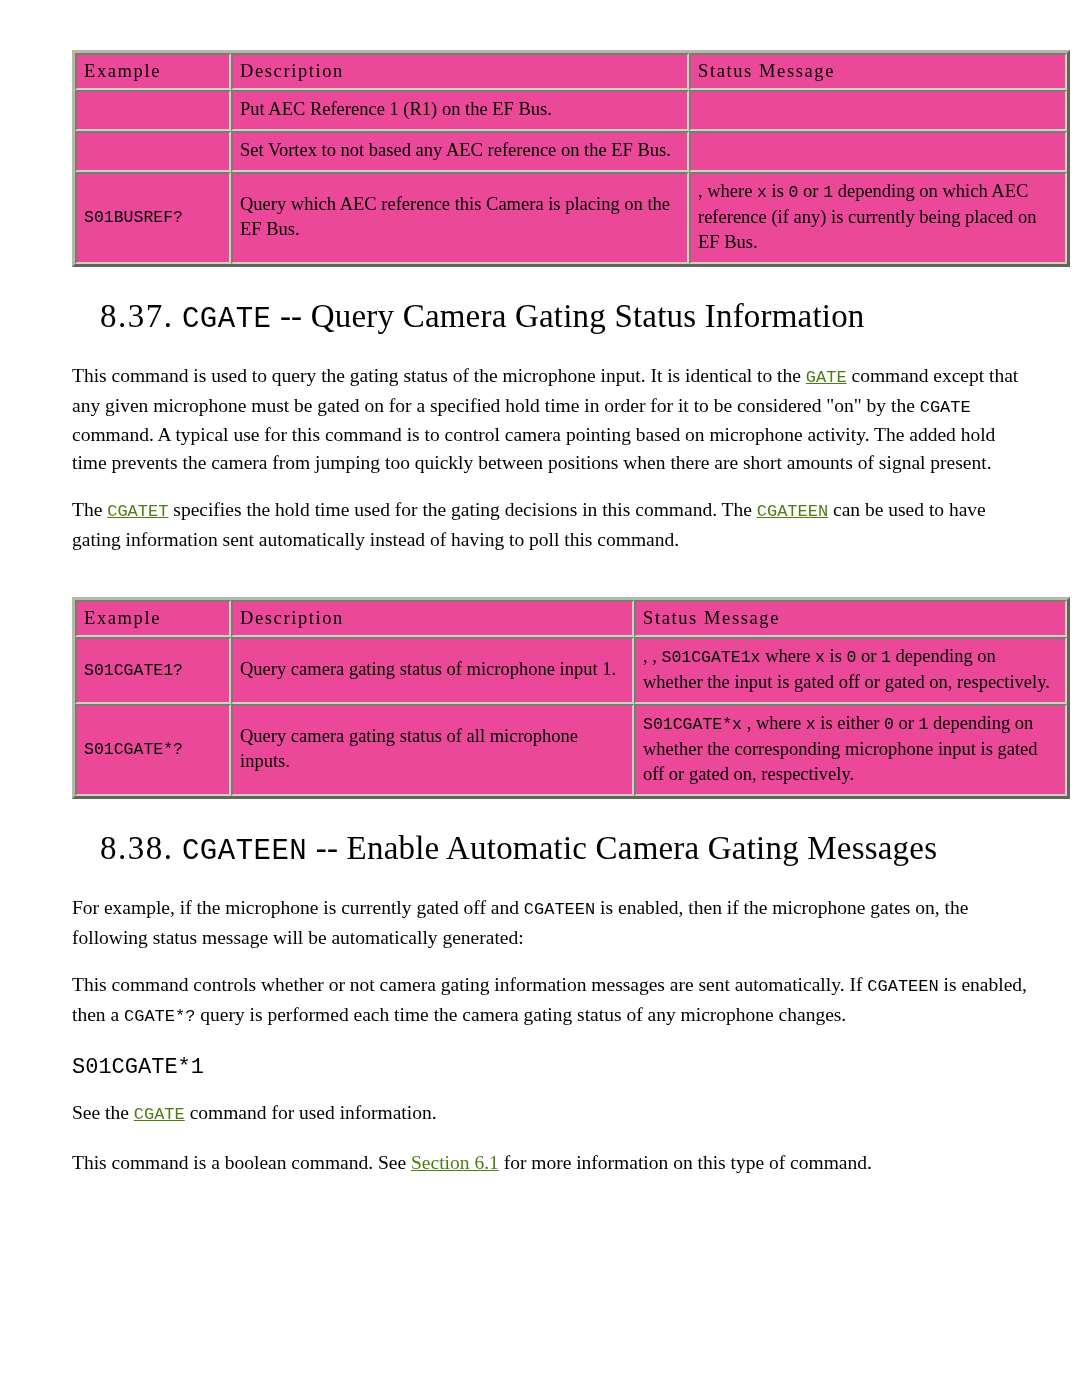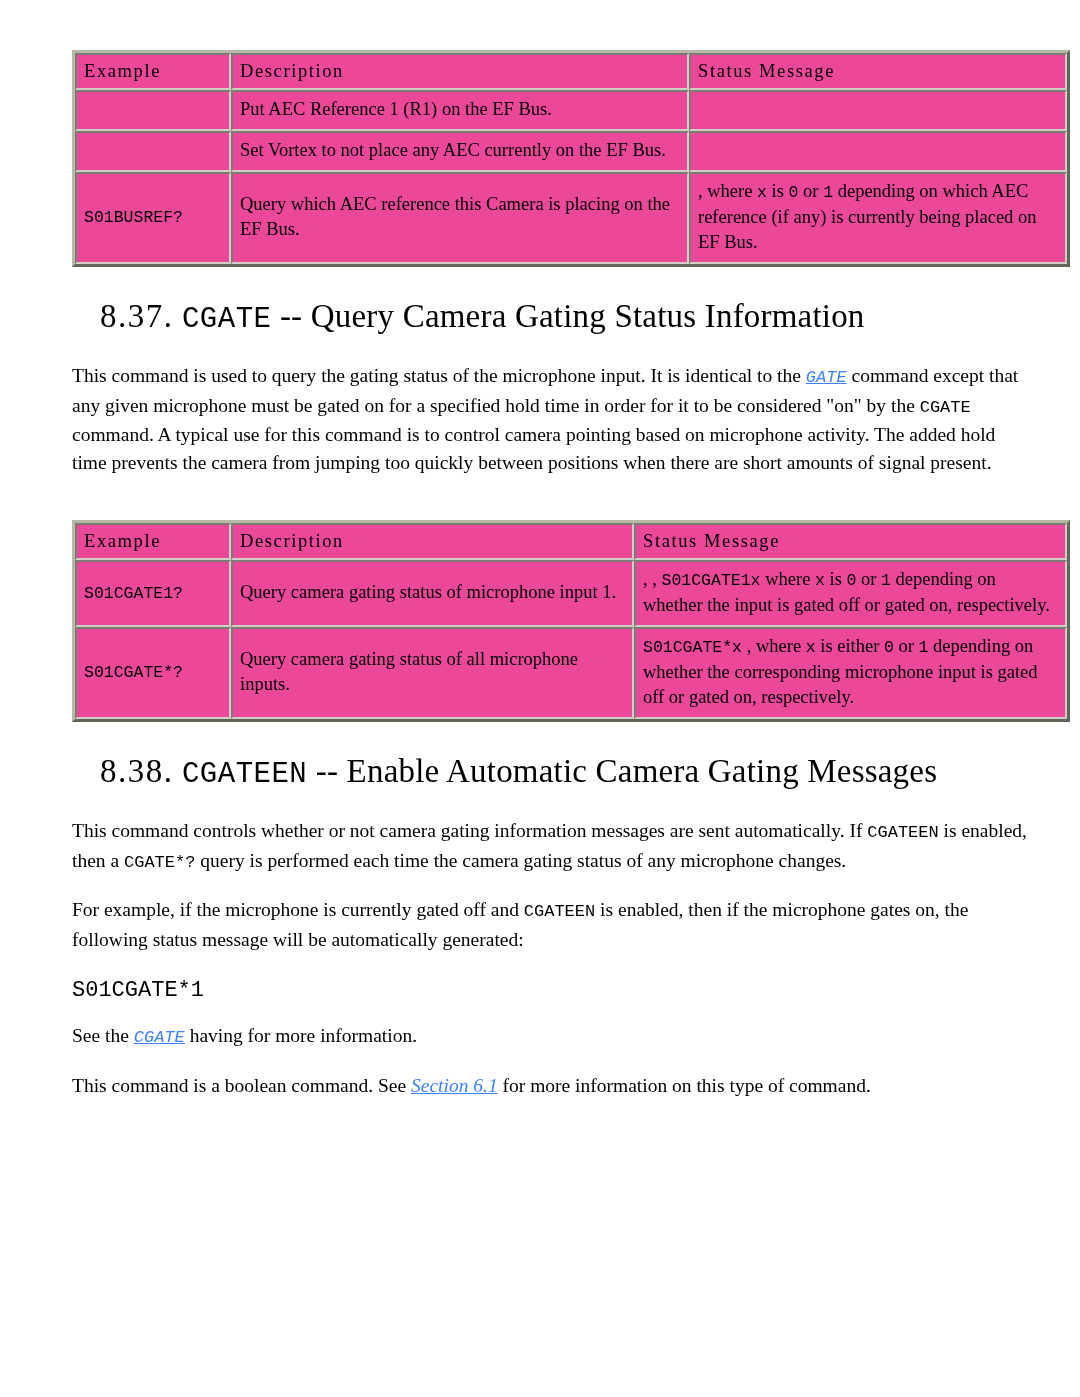--- a/index.html
+++ b/index.html
@@ -95,23 +95,22 @@
   p.body-par .mono {
     font-size: 17px;
   }
   p.code-block {
     font-family: "Liberation Mono", "DejaVu Sans Mono", monospace;
     font-size: 22px;
     margin: 27px 0 0 0;
     line-height: 22px;
   }
   a.xref {
-    color: #3b82f6;
+    color: #4d7c0f;
     text-decoration: underline;
-    font-style: italic;
   }
   a.xref.mono {
     font-family: "Liberation Mono", "DejaVu Sans Mono", monospace;
     font-size: 17px;
   }
   .gap-top-1 { margin-top: 34px; }
   .gap-top-2 { margin-top: 25px; }
   .gap-top-3 { margin-top: 30px; }
   .tbl-wrap-1 { margin-top: 0px; }
   .tbl-wrap-2 { margin-top: 44px; }
@@ -131,36 +130,37 @@
             <td class="col-desc-1 hdr-cell">Description</td>
             <td class="col-status-1 hdr-cell">Status Message</td>
           </tr>
           <tr>
             <td class="col-example"><span class="mono"></span></td>
             <td class="col-desc-1">Put AEC Reference 1 (R1) on the EF Bus.</td>
             <td class="col-status-1"></td>
           </tr>
           <tr>
             <td class="col-example"><span class="mono"></span></td>
-            <td class="col-desc-1">Set Vortex to not place any AEC currently on the EF Bus.</td>
+            <td class="col-desc-1">Set Vortex to not based any AEC reference on the EF Bus.</td>
             <td class="col-status-1"></td>
           </tr>
           <tr>
             <td class="col-example"><span class="mono">S01BUSREF?</span></td>
             <td class="col-desc-1">Query which AEC reference this Camera is placing on the EF Bus.</td>
             <td class="col-status-1"><span>, where </span><span class="mono">x</span><span> is </span><span class="mono">0</span><span> or </span><span class="mono">1</span><span> depending on which AEC reference (if any) is currently being placed on EF Bus.</span></td>
           </tr>
         </tbody>
       </table>
     </div>
 
     <h2 class="sec-head"><span class="num">8.37.</span> <span class="mono">CGATE</span> <span>--</span> <span>Query Camera Gating Status Information</span></h2>
 
     <p class="body-par gap-top-1"><span>This command is used to query the gating status of the microphone input. It is identical to the </span><a class="xref mono" href="#">GATE</a><span> command except that any given microphone must be gated on for a specified hold time in order for it to be considered "on" by the </span><span class="mono">CGATE</span><span> command. A typical use for this command is to control camera pointing based on microphone activity. The added hold time prevents the camera from jumping too quickly between positions when there are short amounts of signal present.</span></p>
 
+    <p class="body-par gap-top-3"><span>The </span><a class="xref mono" href="#">CGATET</a><span> specifies the hold time used for the gating decisions in this command. The </span><a class="xref mono" href="#">CGATEEN</a><span> can be used to have gating information sent automatically instead of having to poll this command.</span></p>
 
     <div class="tbl-wrap-2">
       <table class="doc-table">
         <tbody>
           <tr>
             <td class="col-example hdr-cell">Example</td>
             <td class="col-desc-2 hdr-cell">Description</td>
             <td class="col-status-2 hdr-cell">Status Message</td>
           </tr>
           <tr>
@@ -172,24 +172,24 @@
             <td class="col-example"><span class="mono">S01CGATE*?</span></td>
             <td class="col-desc-2">Query camera gating status of all microphone inputs.</td>
             <td class="col-status-2 cell-top"><span></span><span class="mono">S01CGATE*x</span><span> , where </span><span class="mono">x</span><span> is either </span><span class="mono">0</span><span> or </span><span class="mono">1</span><span> depending on whether the corresponding microphone input is gated off or gated on, respectively.</span></td>
           </tr>
         </tbody>
       </table>
     </div>
 
     <h2 class="sec-head sec-head-2"><span class="num">8.38.</span> <span class="mono">CGATEEN</span> <span>--</span> <span>Enable Automatic Camera Gating Messages</span></h2>
 
+    <p class="body-par gap-top-3"><span>For example, if the microphone is currently gated off and </span><span class="mono">CGATEEN</span><span> is enabled, then if the microphone gates on, the following status message will be automatically generated:</span></p>
+
     <p class="body-par gap-top-2"><span>This command controls whether or not camera gating information messages are sent automatically. If </span><span class="mono">CGATEEN</span><span> is enabled, then a </span><span class="mono">CGATE*?</span><span> query is performed each time the camera gating status of any microphone changes.</span></p>
-
-    <p class="body-par gap-top-3"><span>For example, if the microphone is currently gated off and </span><span class="mono">CGATEEN</span><span> is enabled, then if the microphone gates on, the following status message will be automatically generated:</span></p>
 
     <p class="code-block">S01CGATE*1</p>
 
-    <p class="body-par gap-top-3"><span>See the </span><a class="xref mono" href="#">CGATE</a><span> having for more information.</span></p>
+    <p class="body-par gap-top-3"><span>See the </span><a class="xref mono" href="#">CGATE</a><span> command for used information.</span></p>
 
     <p class="body-par gap-top-3"><span>This command is a boolean command. See </span><a class="xref" href="#">Section 6.1</a><span> for more information on this type of command.</span></p>
 
   </div>
 </div>
 
 </body></html>

